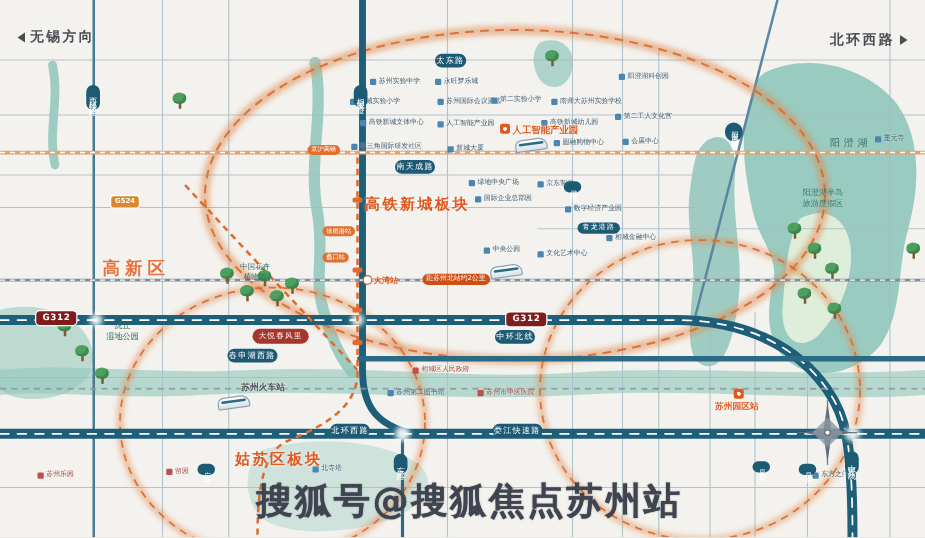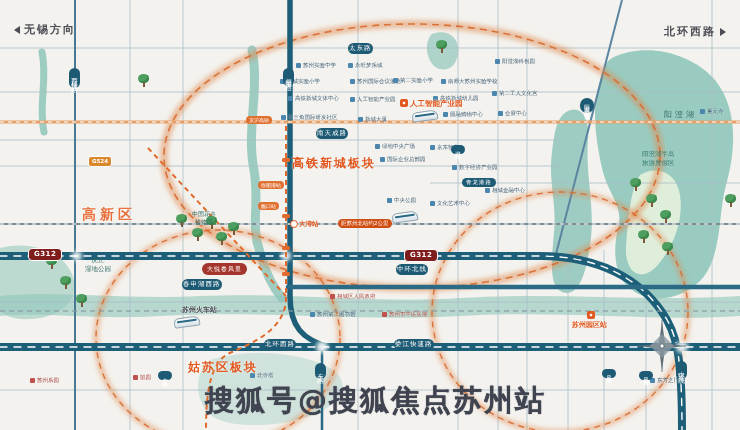--- a/index.html
+++ b/index.html
@@ -206,21 +206,21 @@
   <div class="gshield" style="left:404px;top:249px">G312</div>
   <div class="oshield" style="left:88px;top:156px">G524</div>
   <div class="opill" style="left:246px;top:116px">京沪高铁</div>
 
   <span class="stbadge" style="left:400px;top:99px"></span>
   <div class="stname orange" style="left:410px;top:99px">人工智能产业园</div>
   <div class="train" style="left:412px;top:111px"></div>
 
   <div class="train" style="left:392px;top:212px"></div>
 
-  <div class="stname dark" style="left:182px;top:305px">苏州火车站</div>
+  <div class="stname dark" style="left:193px;top:305px">苏州火车站</div>
   <div class="train" style="left:174px;top:317px"></div>
 
   <span class="stbadge" style="left:587px;top:311px"></span>
   <div class="stname orange" style="left:572px;top:320px;font-size:7px">苏州园区站</div>
 
   <span class="mdot" style="left:290px;top:220px"></span>
   <div class="stname orange" style="left:299px;top:220px;font-size:6.5px">大湾站</div>
   <div class="opill" style="left:258px;top:181px">徐图港站</div>
   <div class="opill" style="left:258px;top:202px">蠡口站</div>
 

